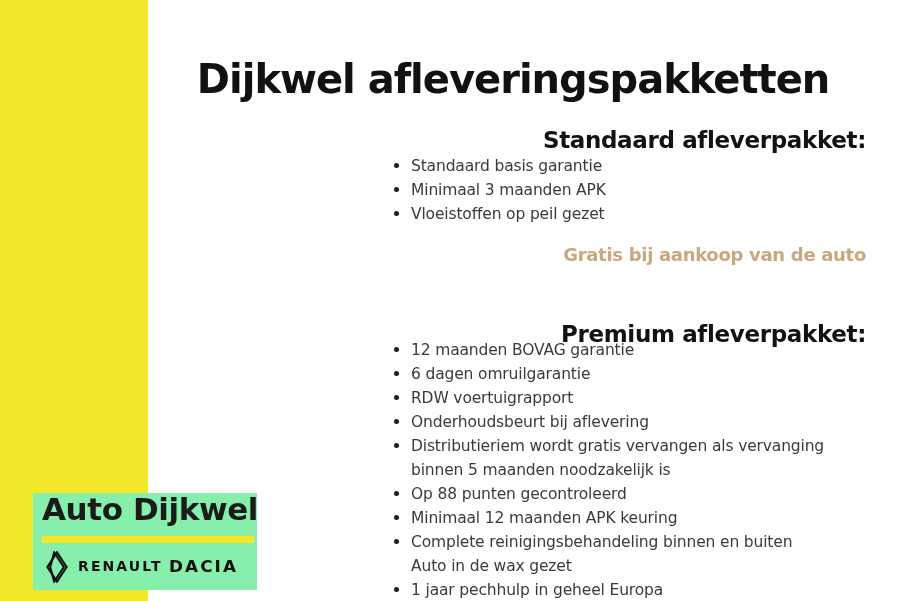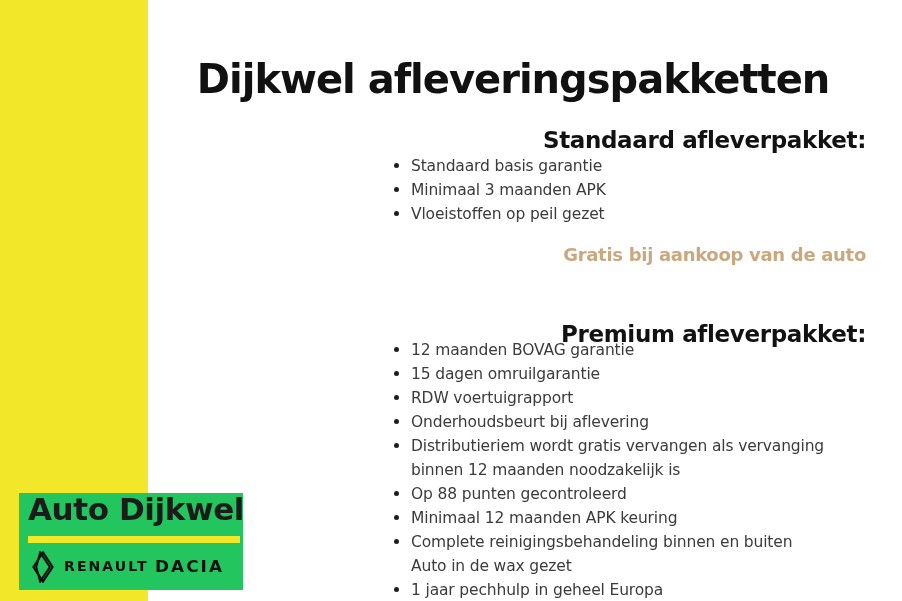--- a/index.html
+++ b/index.html
@@ -30,25 +30,25 @@
     left: 0;
     top: 0;
     width: 148px;
     height: 601px;
     background: #F2E829;
   }
 
   
   .logo-box {
     position: absolute;
-    left: 19px;
+    left: 33px;
     top: 493px;
     width: 224px;
     height: 97px;
-    background: #22c55e;
+    background: #86efac;
     overflow: hidden;
   }
   .logo-wordmark {
     position: absolute;
     left: 9px;
     top: -2px;
     font-family: "DejaVu Sans", sans-serif;
     font-size: 31px;
     font-weight: 700;
     letter-spacing: -0.4px;
@@ -235,36 +235,36 @@
 
     <h2 class="section-heading heading-premium">Premium afleverpakket:</h2>
 
     <ul class="feature-list list-premium">
         <li>
           <span class="dot"></span>
           <span class="txt">12 maanden BOVAG garantie</span>
         </li>
         <li>
           <span class="dot"></span>
-          <span class="txt">15 dagen omruilgarantie</span>
+          <span class="txt">6 dagen omruilgarantie</span>
         </li>
         <li>
           <span class="dot"></span>
           <span class="txt">RDW voertuigrapport</span>
         </li>
         <li>
           <span class="dot"></span>
           <span class="txt">Onderhoudsbeurt bij aflevering</span>
         </li>
         <li>
           <span class="dot"></span>
           <span class="txt">Distributieriem wordt gratis vervangen als vervanging</span>
         </li>
         <li class="no-bullet">
-          <span class="txt">binnen 12 maanden noodzakelijk is</span>
+          <span class="txt">binnen 5 maanden noodzakelijk is</span>
         </li>
         <li>
           <span class="dot"></span>
           <span class="txt">Op 88 punten gecontroleerd</span>
         </li>
         <li>
           <span class="dot"></span>
           <span class="txt">Minimaal 12 maanden APK keuring</span>
         </li>
         <li>

